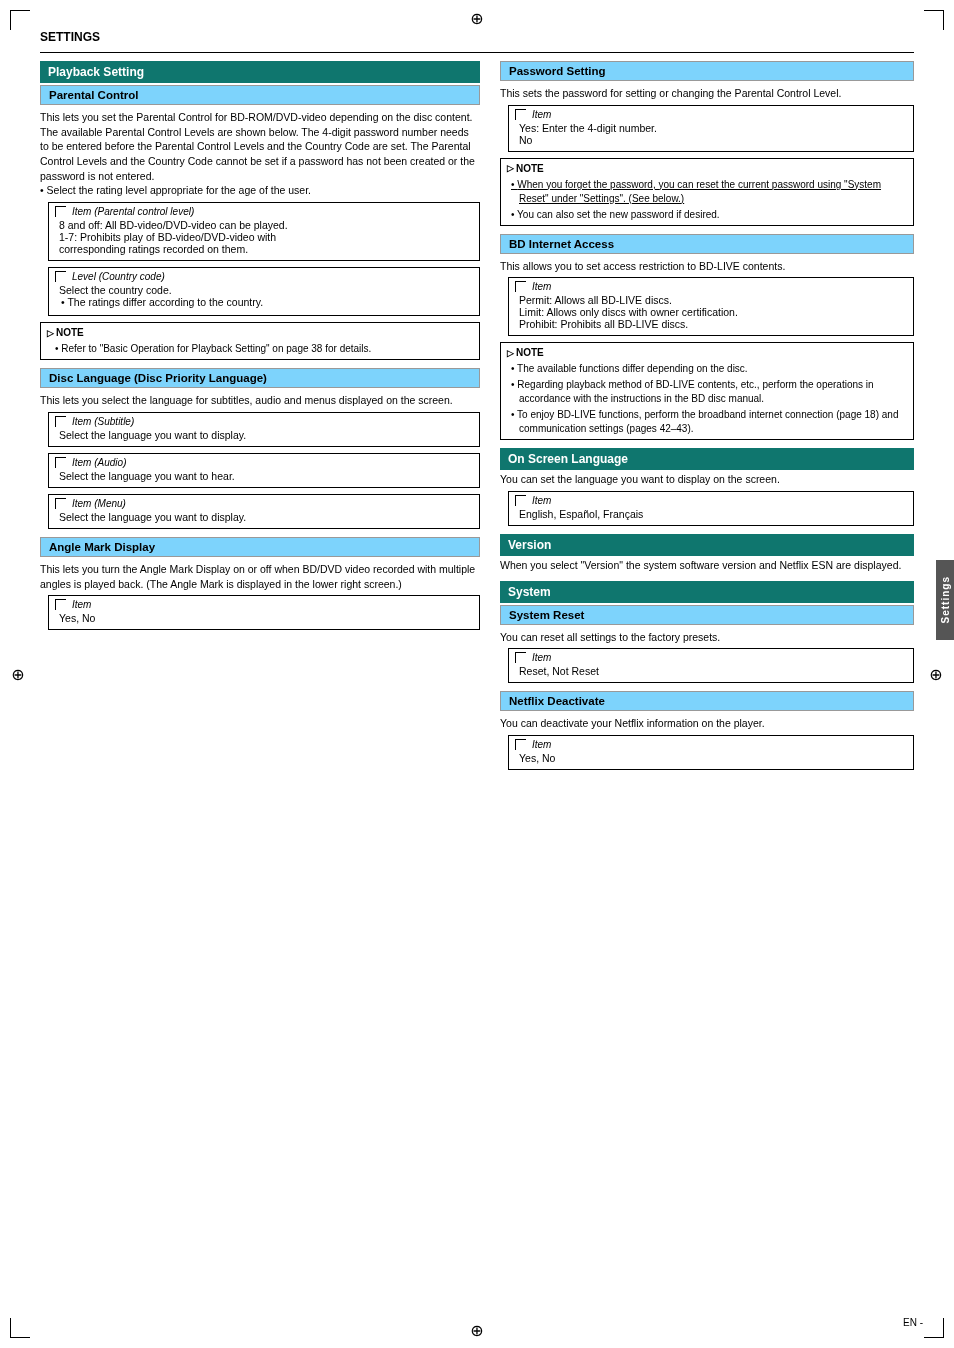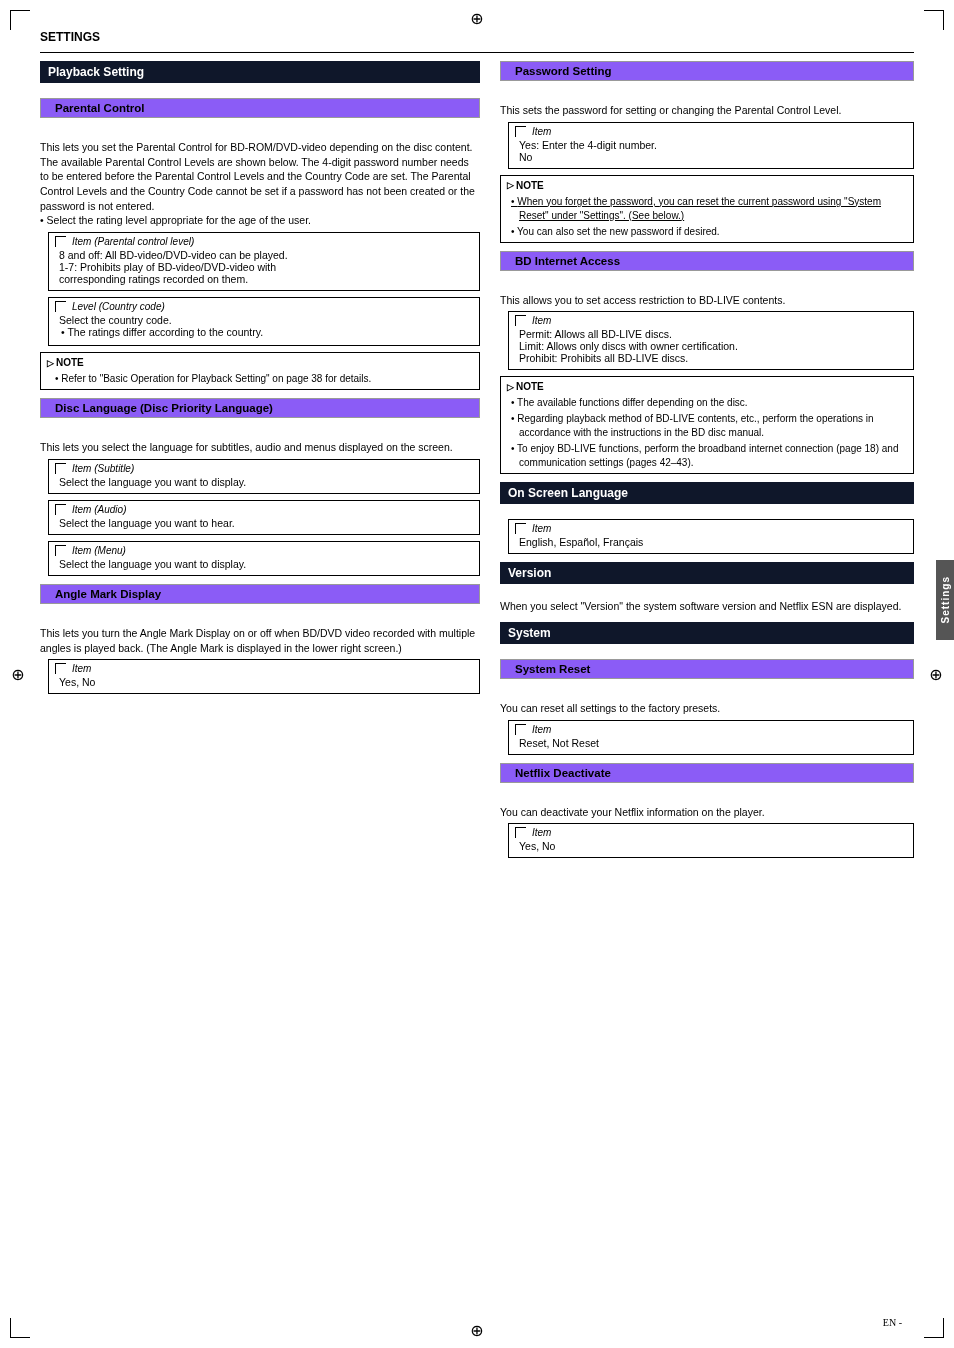--- a/index.html
+++ b/index.html
@@ -65,35 +65,35 @@
       width: 440px;
       flex-shrink: 0;
     }
 
     .right-col {
       flex: 1;
     }
 
     
     .section-header {
-      background: #8b5cf6;
+      background: #7dd3fc;
       font-weight: bold;
       font-size: 11.5px;
-      padding: 3px 14px;
-      margin-bottom: 22px;
+      padding: 3px 8px;
+      margin-bottom: 5px;
       border: 1px solid #999;
     }
 
     .section-header-dark {
-      background: #0f172a;
+      background: #0f766e;
       color: #fff;
       font-weight: bold;
       font-size: 12px;
       padding: 4px 8px;
-      margin-bottom: 15px;
+      margin-bottom: 2px;
     }
 
     .section-body {
       font-size: 10.5px;
       margin-bottom: 4px;
       line-height: 1.4;
     }
 
     
     .item-box {
@@ -184,23 +184,22 @@
       text-orientation: mixed;
       transform: rotate(180deg);
       font-weight: bold;
       letter-spacing: 1px;
     }
 
     
     .page-indicator {
       position: absolute;
       bottom: 20px;
-      right: 52px;
-      font-size: 10px;
-      font-family: Liberation Serif, serif;
+      right: 31px;
+      font-size: 10px;
     }
   </style>
 </head>
 <body>
 
 <div class="page">
 
   <div class="corner-mark tl"></div>
   <div class="corner-mark tr"></div>
   <div class="corner-mark bl"></div>
@@ -327,20 +326,21 @@
           <div style="padding-left:4px;">
             <div style="padding-left:8px;text-indent:-8px;margin-bottom:2px;">• <span>The available functions differ depending on the disc.</span></div>
             <div style="padding-left:8px;text-indent:-8px;margin-bottom:2px;">• <span>Regarding playback method of BD-LIVE contents, etc., perform the operations in accordance with the instructions in the BD disc manual.</span></div>
             <div style="padding-left:8px;text-indent:-8px;">• <span>To enjoy BD-LIVE functions, perform the broadband internet connection (page 18) and communication settings (pages 42–43).</span></div>
           </div>
         </div>
       </div>
 
       <div class="subsection">
         <div class="section-header-dark">On Screen Language</div>
+        <div class="section-body">You can set the language you want to display on the screen.</div>
 
         <div class="item-box">
           <div class="item-label">Item</div>
           <div class="item-content">English, Español, Français</div>
         </div>
       </div>
 
       <div class="subsection">
         <div class="section-header-dark">Version</div>
         <div class="section-body">When you select "Version" the system software version and Netflix ESN are displayed.</div>

